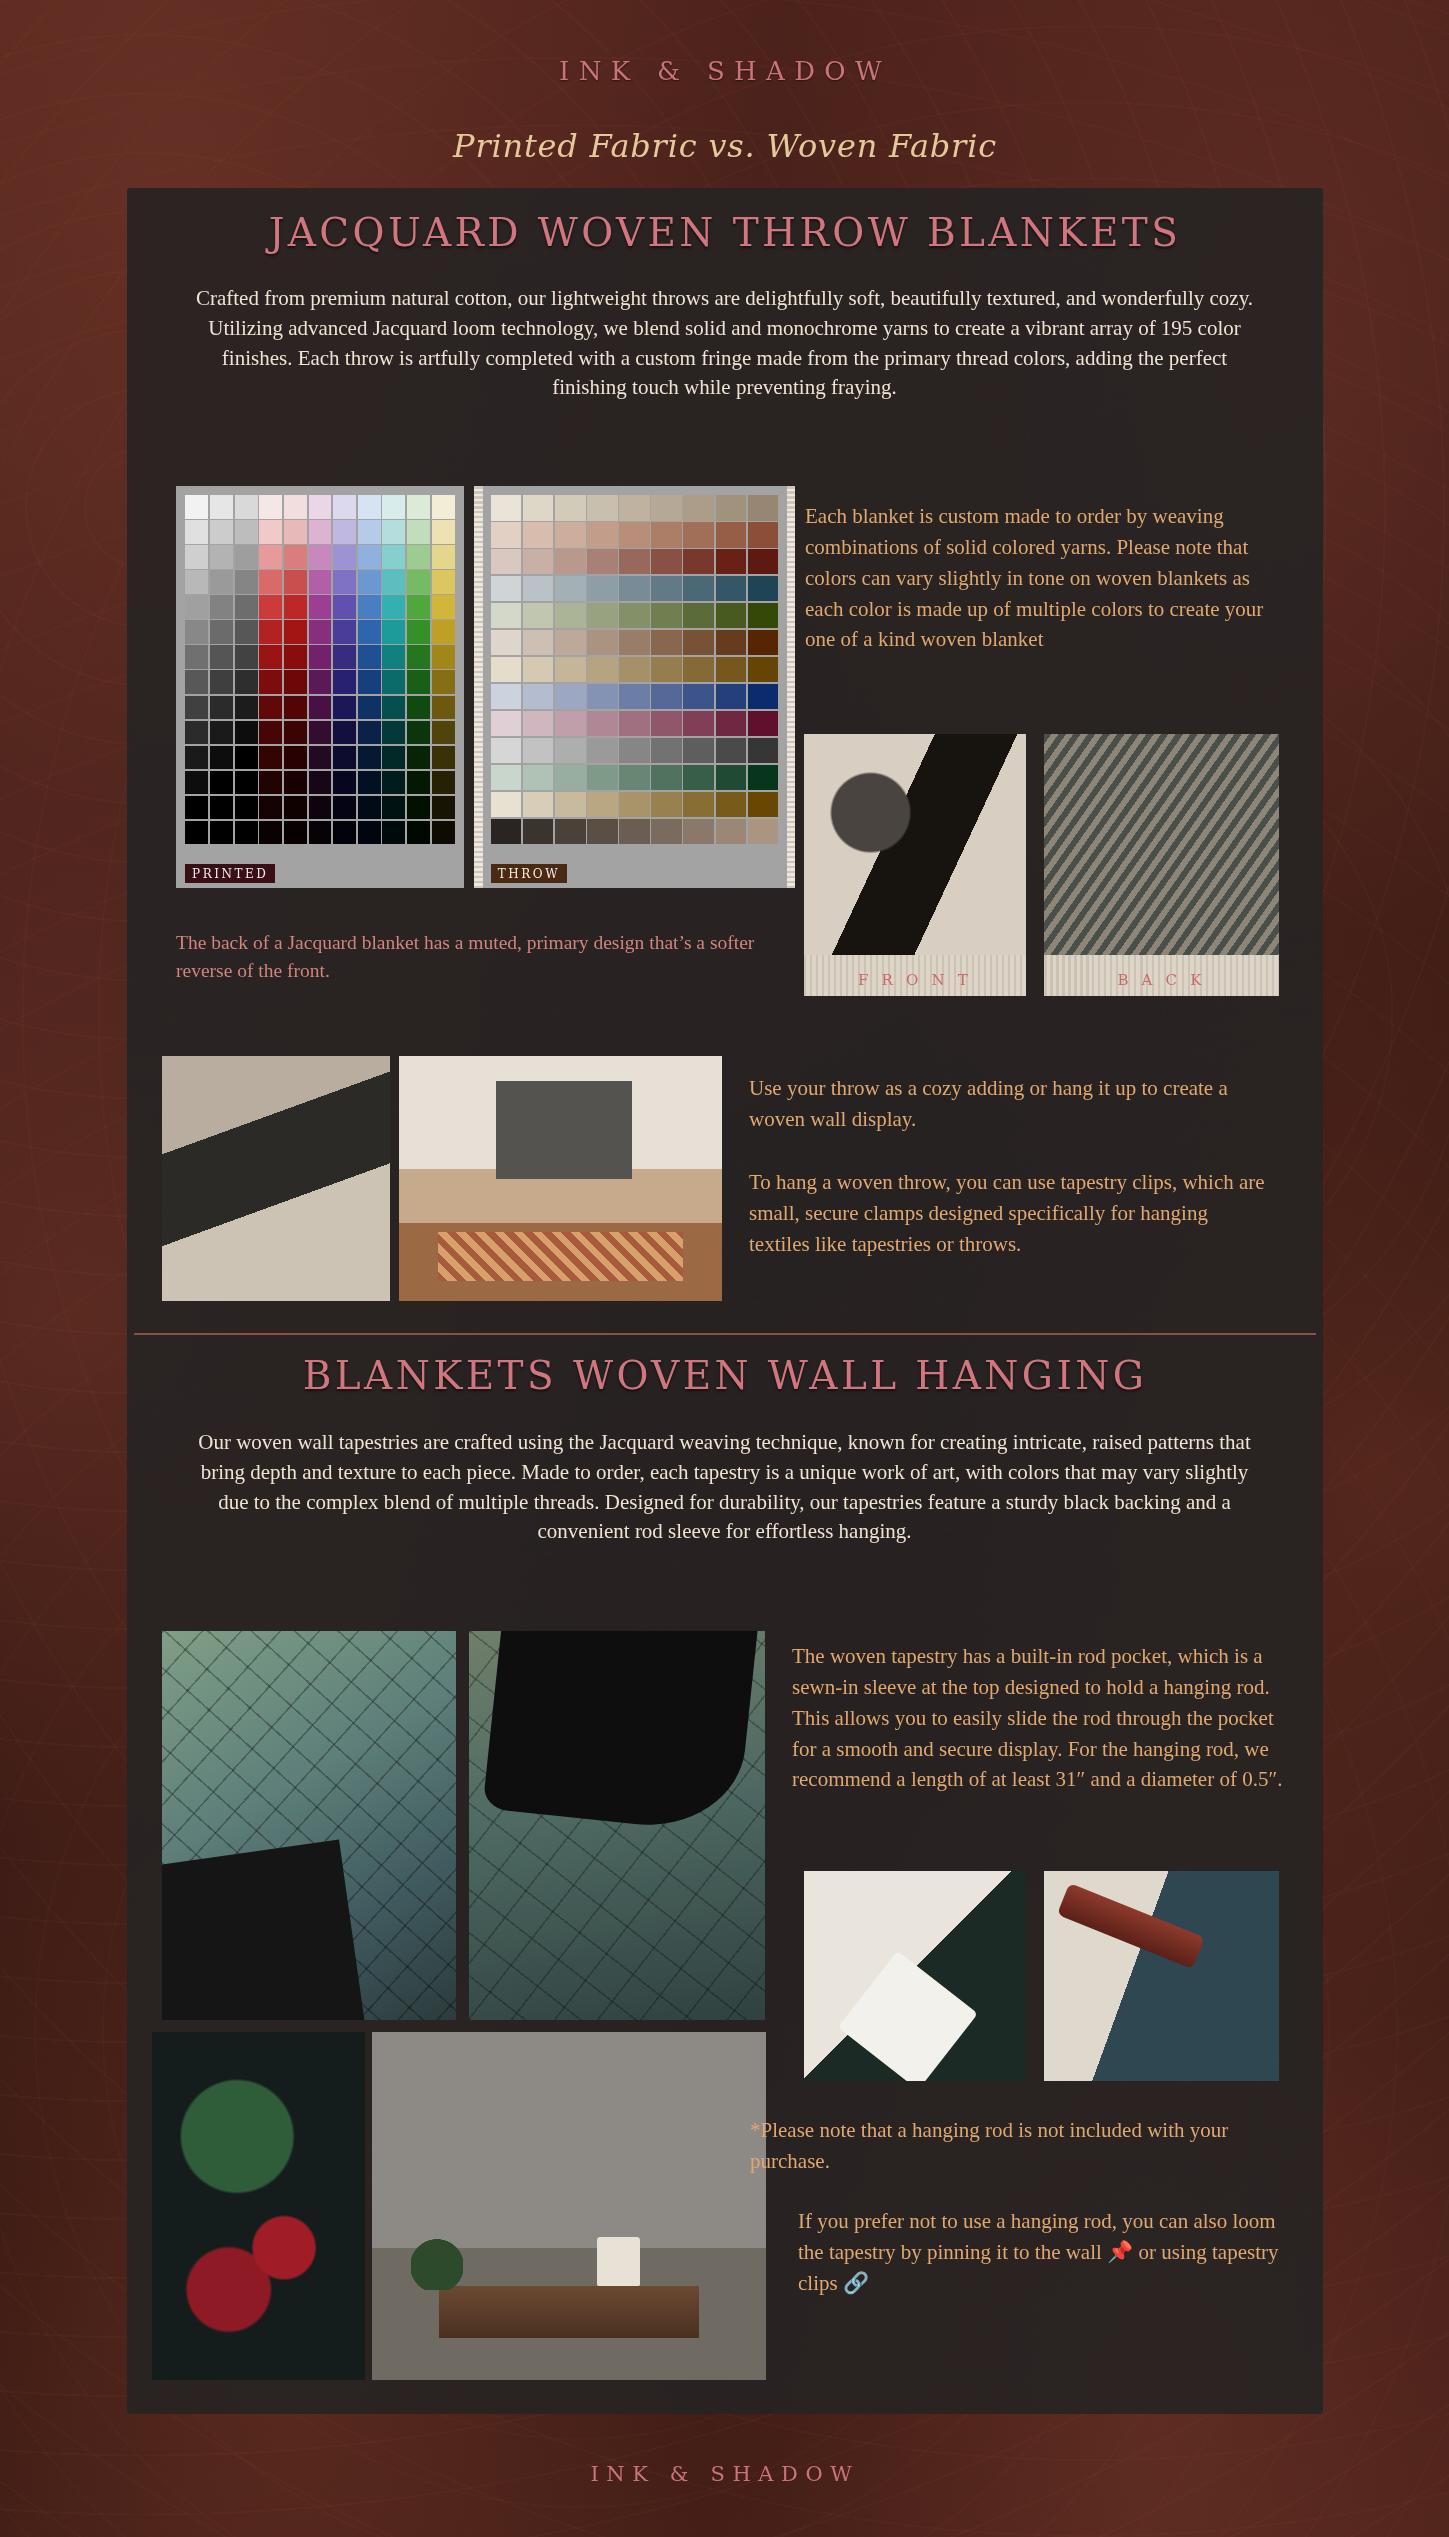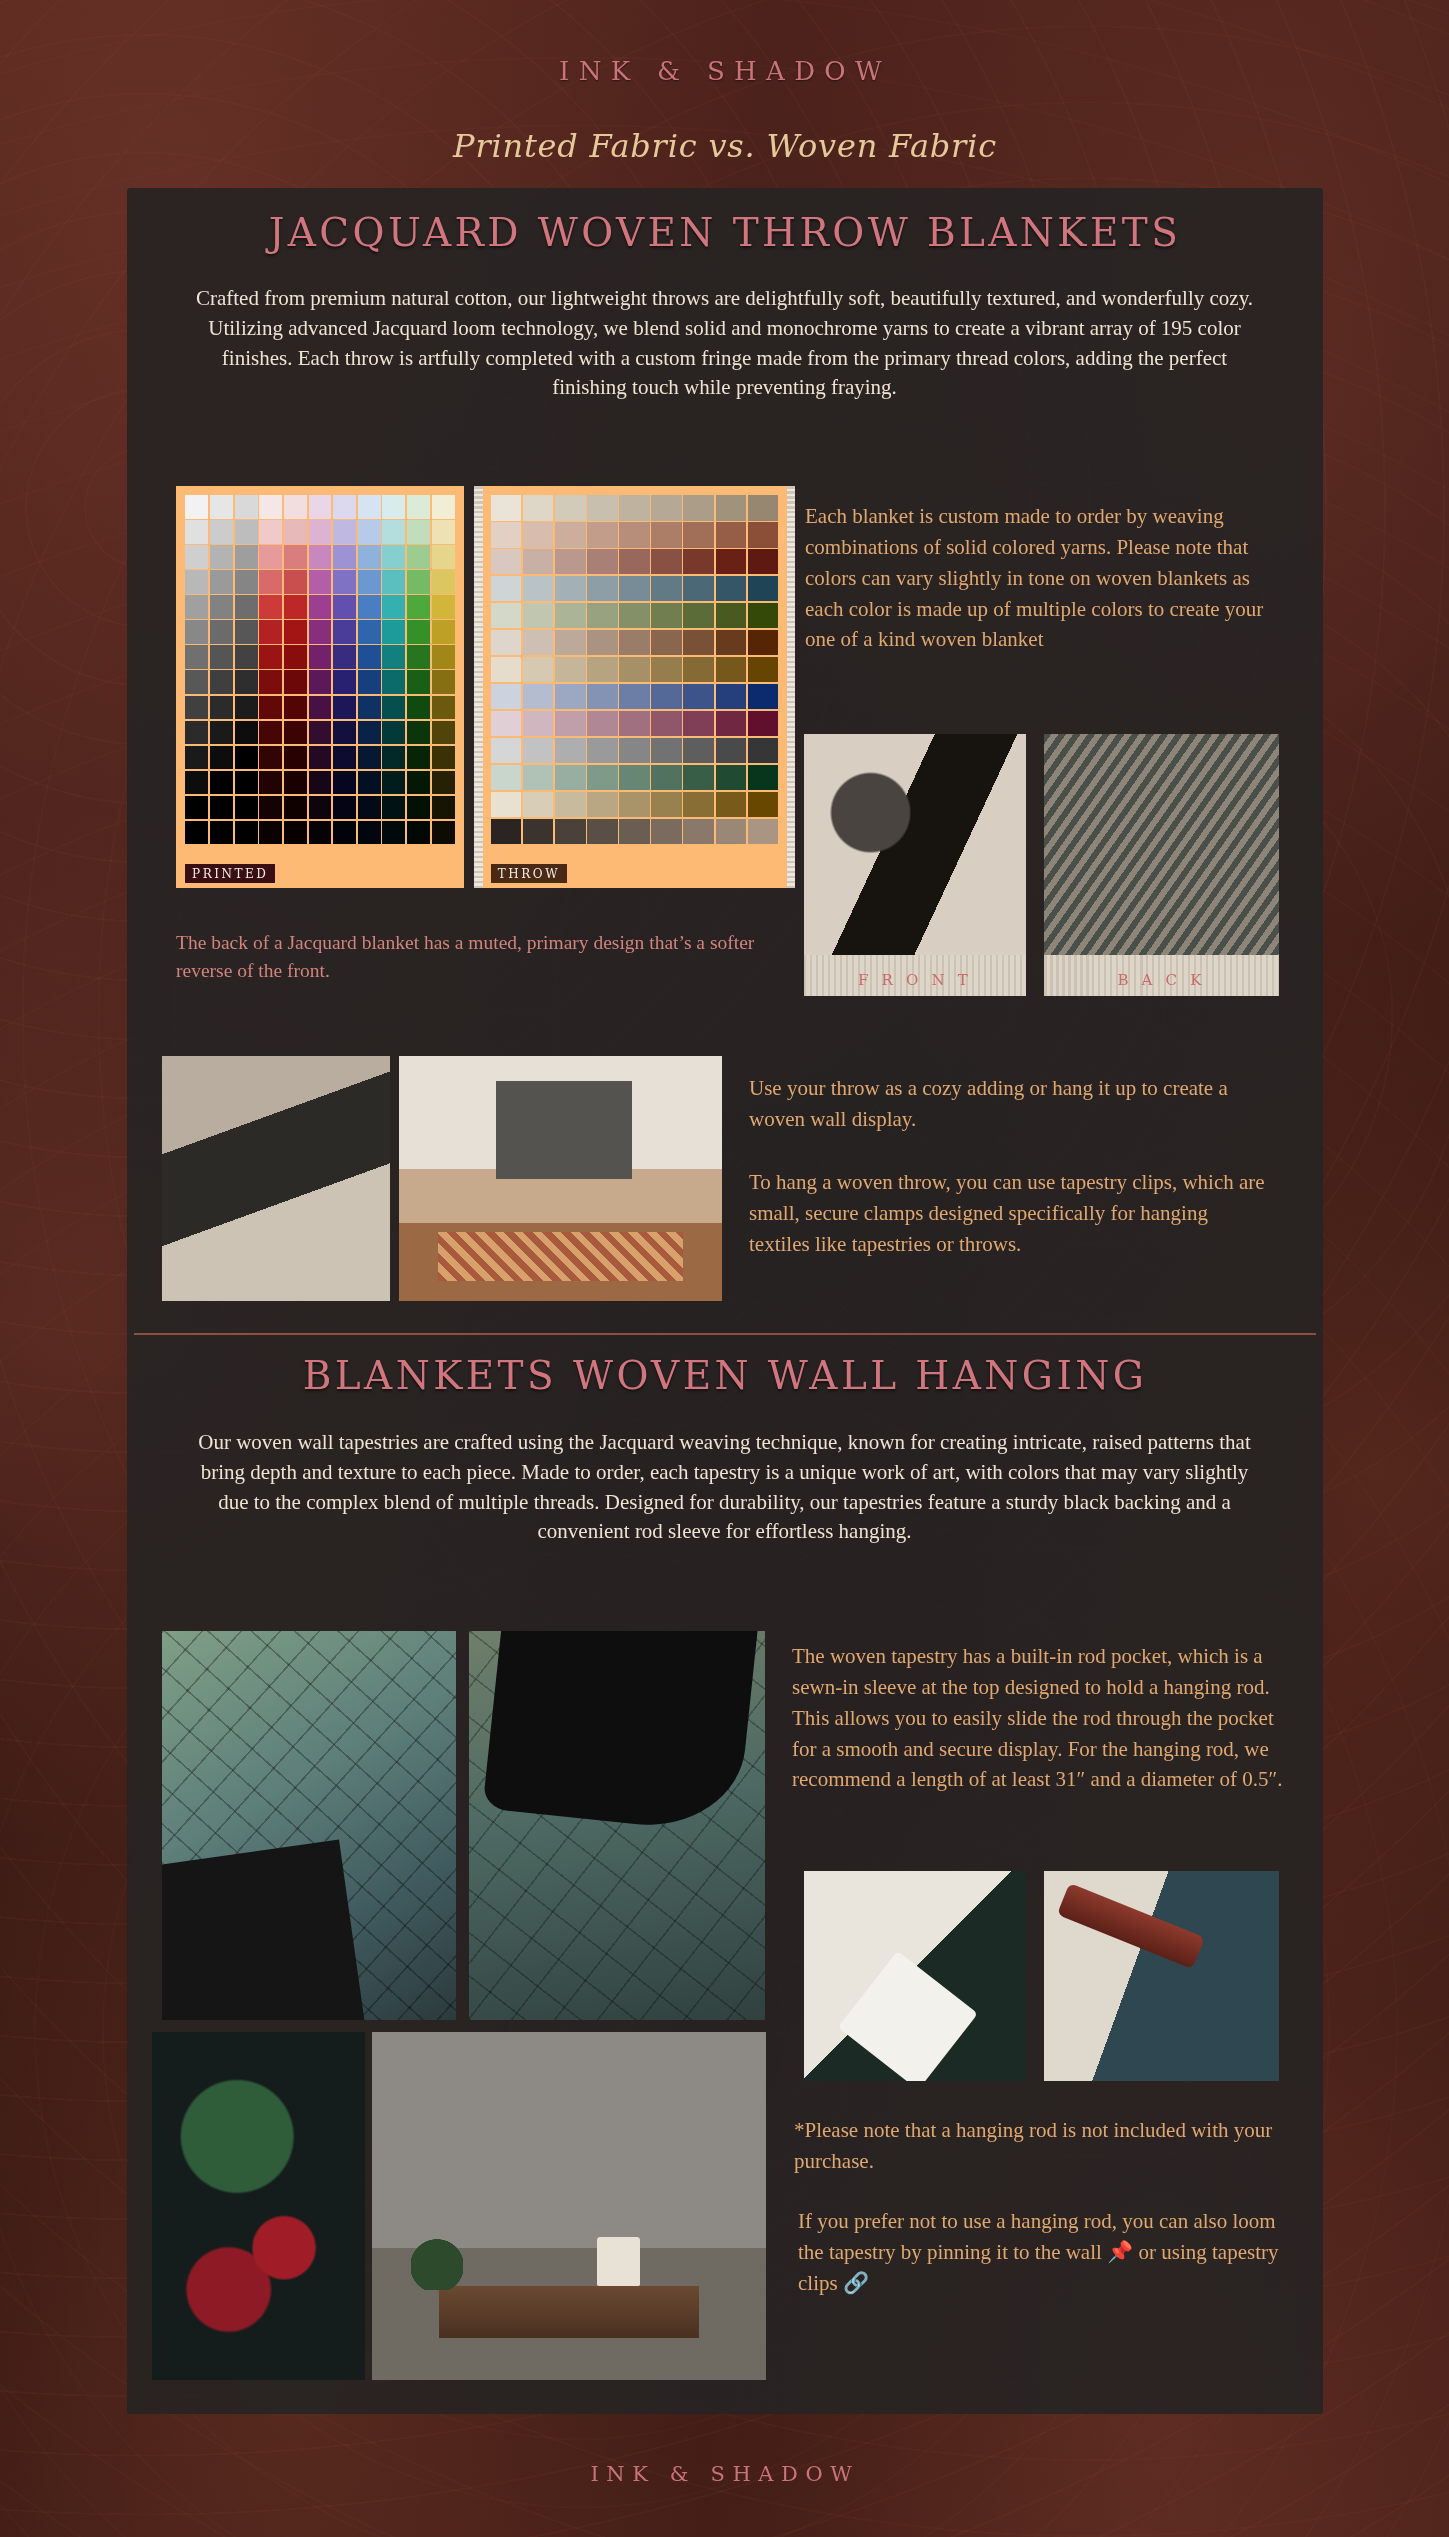--- a/index.html
+++ b/index.html
@@ -120,21 +120,21 @@
     text-align: center;
     color: #c9737a;
     font-family: "DejaVu Serif", serif;
     font-size: 21px;
     letter-spacing: 7.6px;
   }
 
   
   .chart {
     position: absolute;
-    background: #fdba74;
+    background: #a3a3a3;
     overflow: hidden;
     text-align: center;
   }
   .chart-grid {
     display: grid;
     gap: 1.7px;
   }
   .swatch { width: 100%; height: 100%; }
   .chart-name {
     position: absolute;
@@ -591,17 +591,17 @@
 <div class="photo ph-rod-b" style="left:1044px;top:1871px;width:235px;height:210px;"></div>
 
 <div class="photo ph-pom" style="left:152px;top:2032px;width:213px;height:348px;"></div>
 
 <div class="photo ph-interior" style="left:372px;top:2032px;width:394px;height:348px;">
   <div class="lamp"></div>
   <div class="console"></div>
   <div class="plant"></div>
 </div>
 
-<div style="position:absolute;left:794px;top:2115px;width:491px;" class="side-copy">*Please note that a hanging rod is not included with your purchase.</div>
+<div style="position:absolute;left:750px;top:2115px;width:491px;" class="side-copy">*Please note that a hanging rod is not included with your purchase.</div>
 <div style="position:absolute;left:798px;top:2206px;width:491px;" class="side-copy"> If you prefer not to use a hanging rod, you can also loom the tapestry by pinning it to the wall 📌 or using tapestry clips 🔗</div>
 
 <div class="brand-bottom">INK &amp; SHADOW</div>
 
 
 </body></html>

